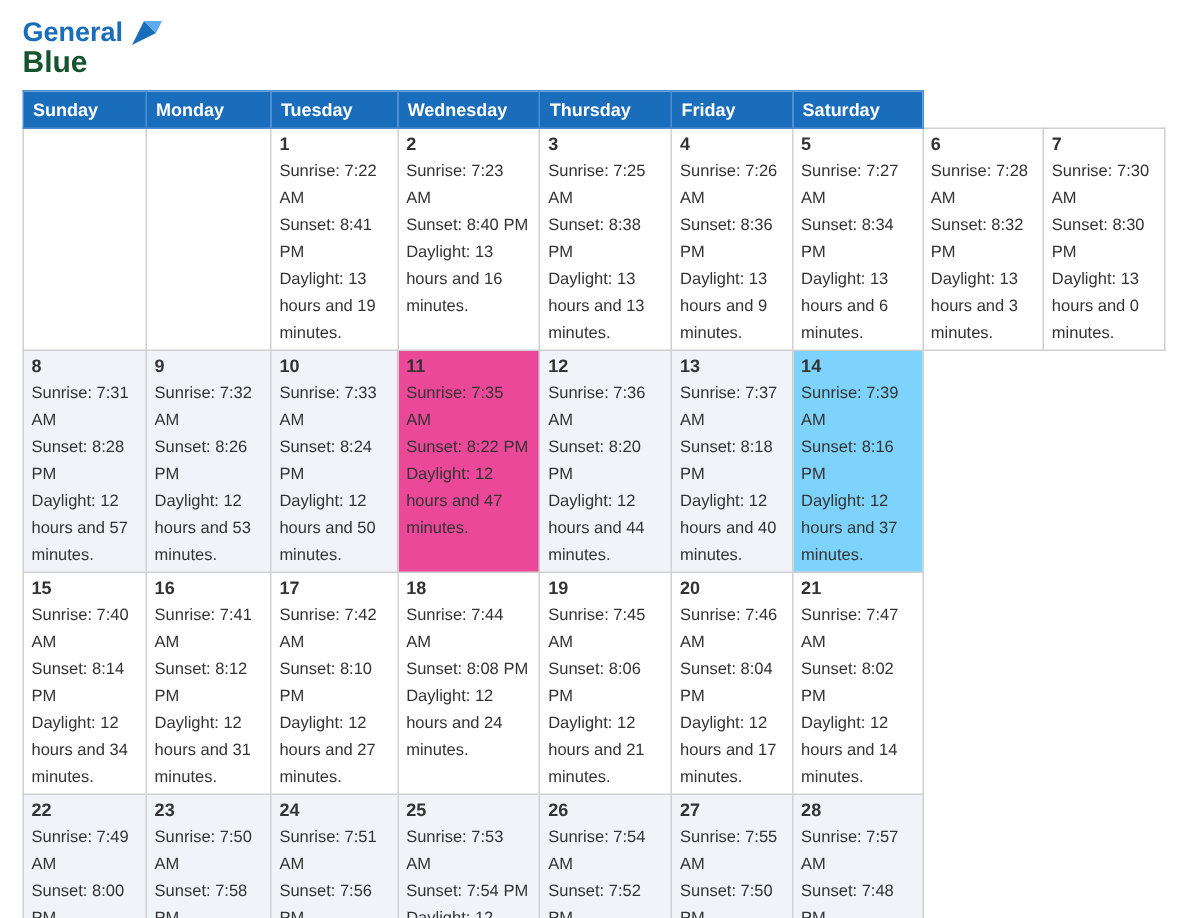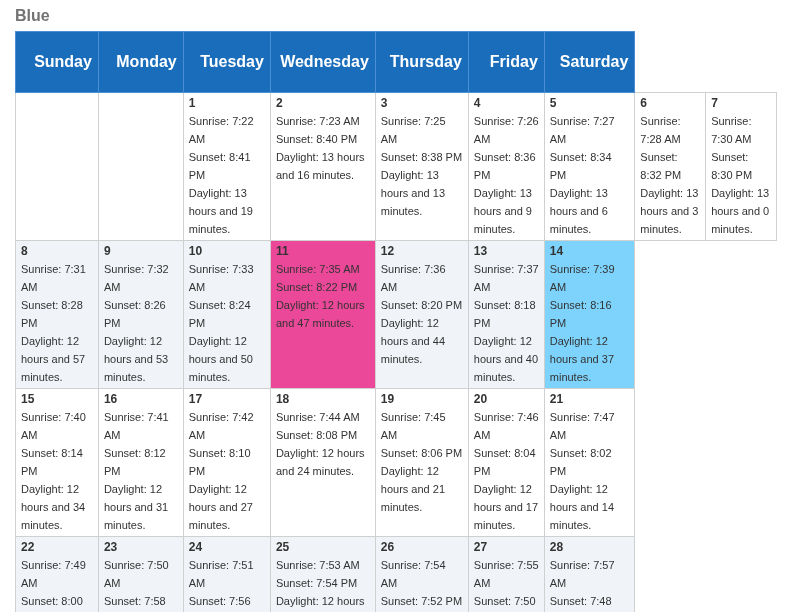--- a/index.html
+++ b/index.html
@@ -54,24 +54,24 @@
       color: #555;
     }
     .calendar {
       width: 100%;
       border-collapse: collapse;
       flex: 1;
     }
     .calendar th {
       background: #1a6dba;
       color: #fff;
-      font-size: 16px;
+      font-size: 12px;
       font-weight: bold;
-      text-align: right;
-      padding: 21px 6px;
+      text-align: left;
+      padding: 5px 6px;
       border: 1px solid #4a8fd4;
     }
     .calendar td {
       border: 1px solid #d0d0d0;
       vertical-align: top;
       padding: 3px 5px;
       width: 113px;
       background: #fff;
     }
     .calendar tr:nth-child(even) td {
@@ -96,21 +96,30 @@
       background: #fff !important;
     }
   </style>
 </head>
 <body>
 
 <div class="page">
   <div class="header">
     <div class="logo">
       <div>
-        <div style="font-size:16px;font-weight:bold;color:#737373;margin-top:-3px;">Blue</div>
+        <div style="display:flex;align-items:center;">
+          <span class="logo-text">
+            <span>General</span>
+          </span>
+          <svg class="logo-icon" viewBox="0 0 30 30">
+            <polygon points="5,25 15,5 25,15" fill="#1a6dba"></polygon>
+            <polygon points="15,5 25,15 30,5" fill="#5aabf0"></polygon>
+          </svg>
+        </div>
+        <div style="font-size:20px;font-weight:bold;color:#14532d;margin-top:-3px;">Blue</div>
       </div>
     </div>
     <div class="title-block">
       <div class="month-title"></div>
       <div class="location"></div>
     </div>
   </div>
 
   <table class="calendar" id="cal-table">
     <thead>

